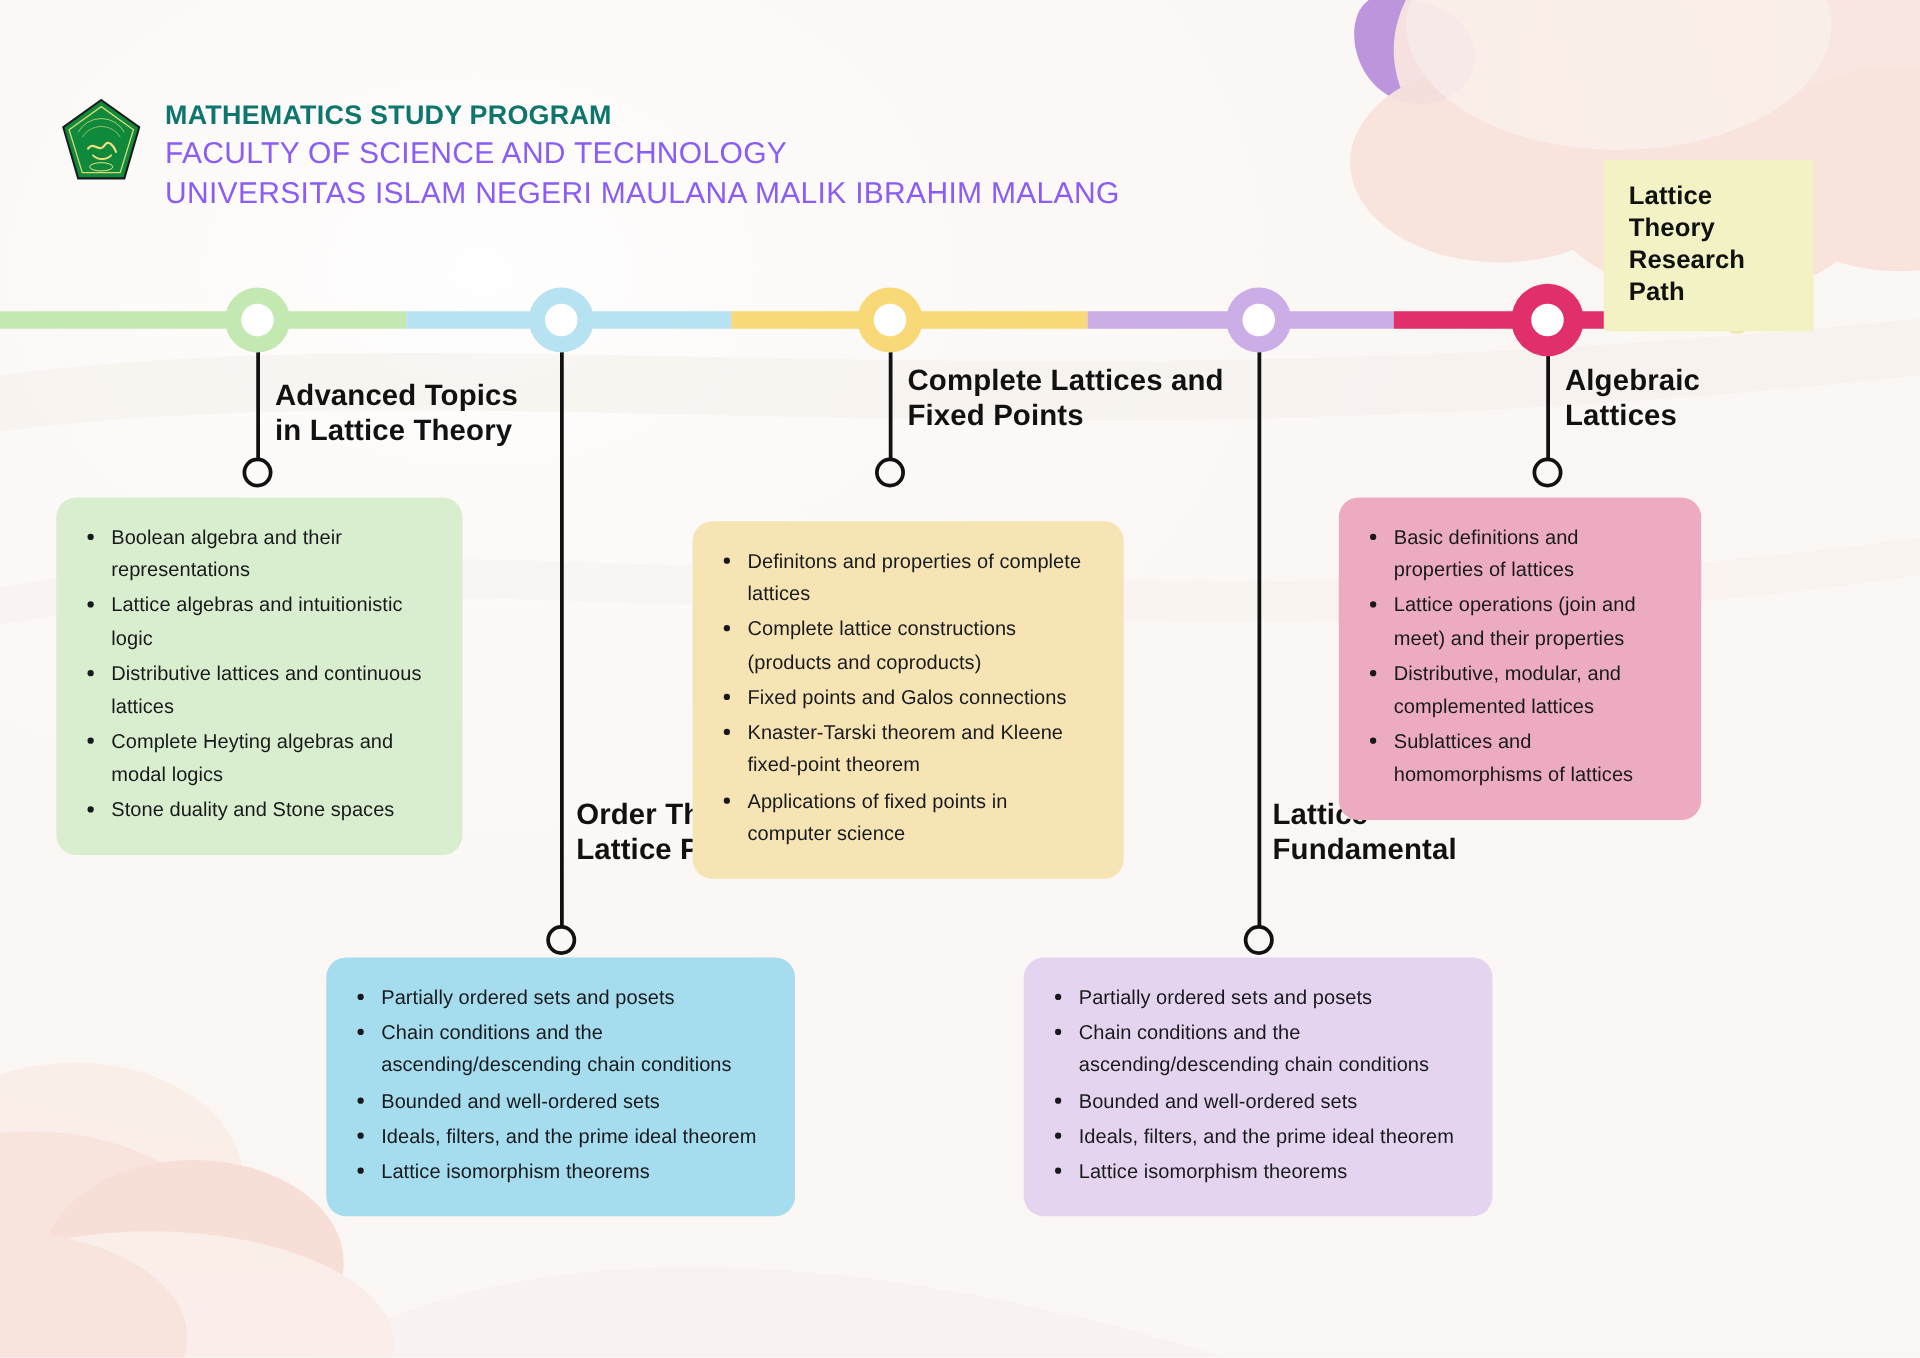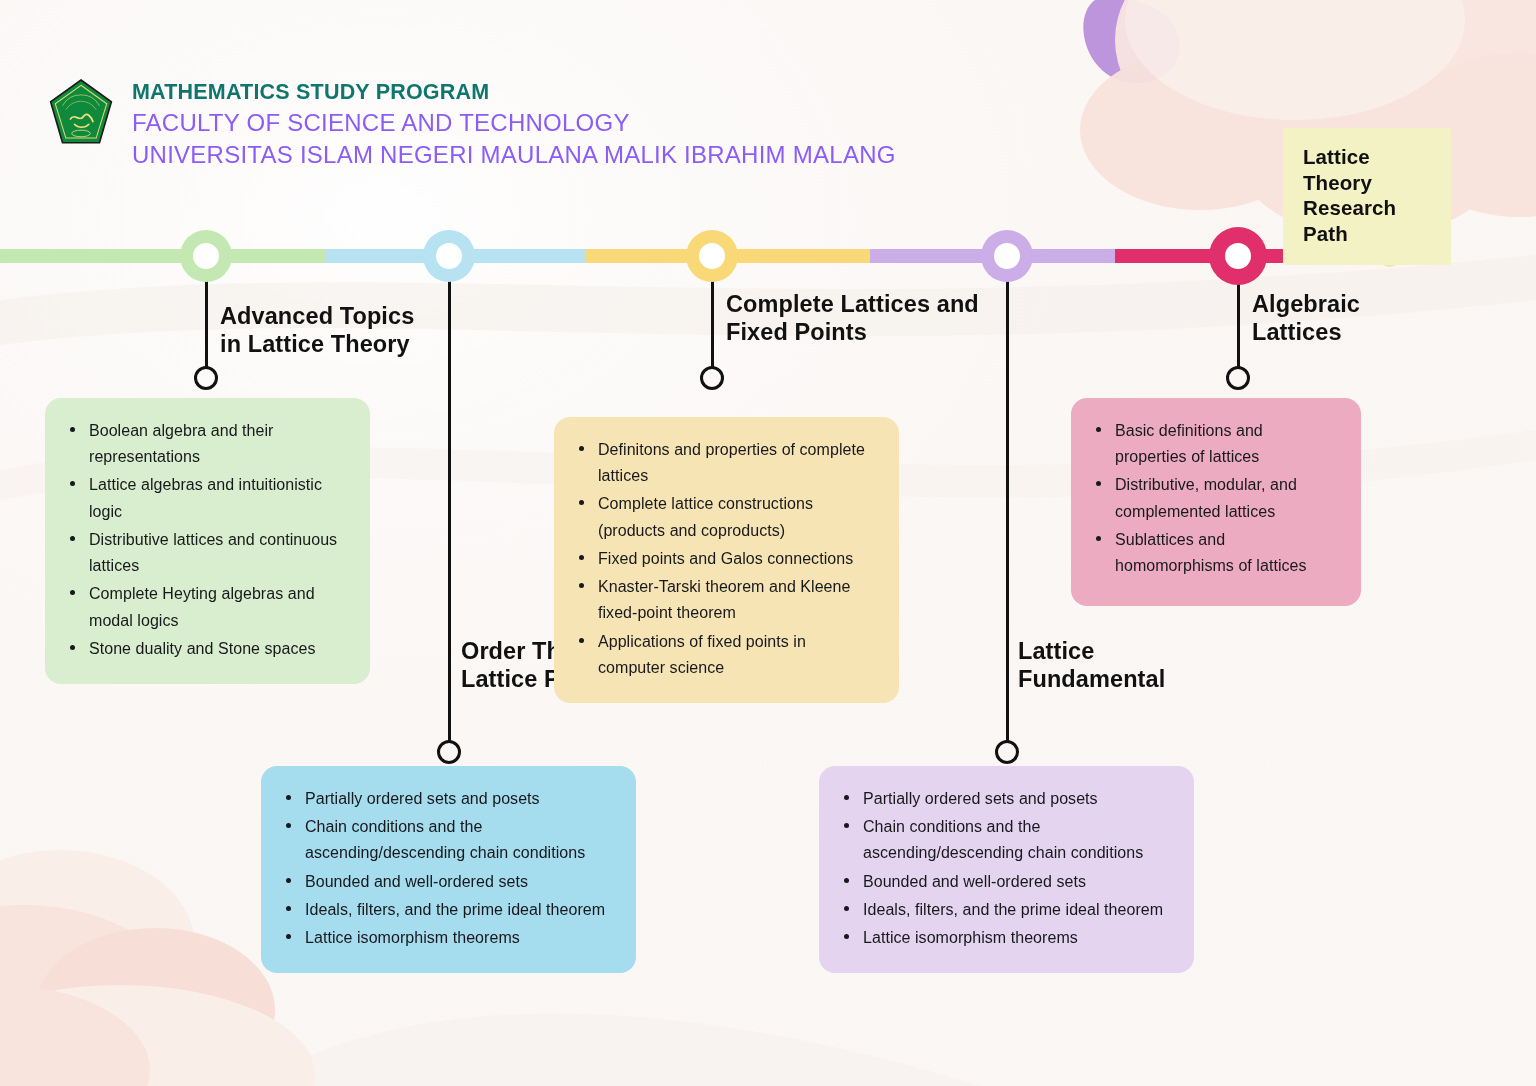--- a/index.html
+++ b/index.html
@@ -334,17 +334,18 @@
         <li>Lattice isomorphism theorems</li>
       </ul>
     </div>
     <div class="stem" style="left: 1237px; top: 281px; height: 87px;"></div>
     <div class="stem-ring" style="left: 1226px; top: 366px;"></div>
     <div class="phase-title" style="left: 1252px; top: 291px;">Algebraic
 Lattices</div>
     <div class="card" style="left: 1071px; top: 398px; width: 290px; min-height: 208px; background: rgb(237, 171, 193);">
       <ul>
         <li>Basic definitions and properties of lattices</li>
+        <li>Lattice operations (join and meet) and their properties</li>
         <li>Distributive, modular, and complemented lattices</li>
         <li>Sublattices and homomorphisms of lattices</li>
       </ul>
     </div>
   </div>
 
 </body></html>

